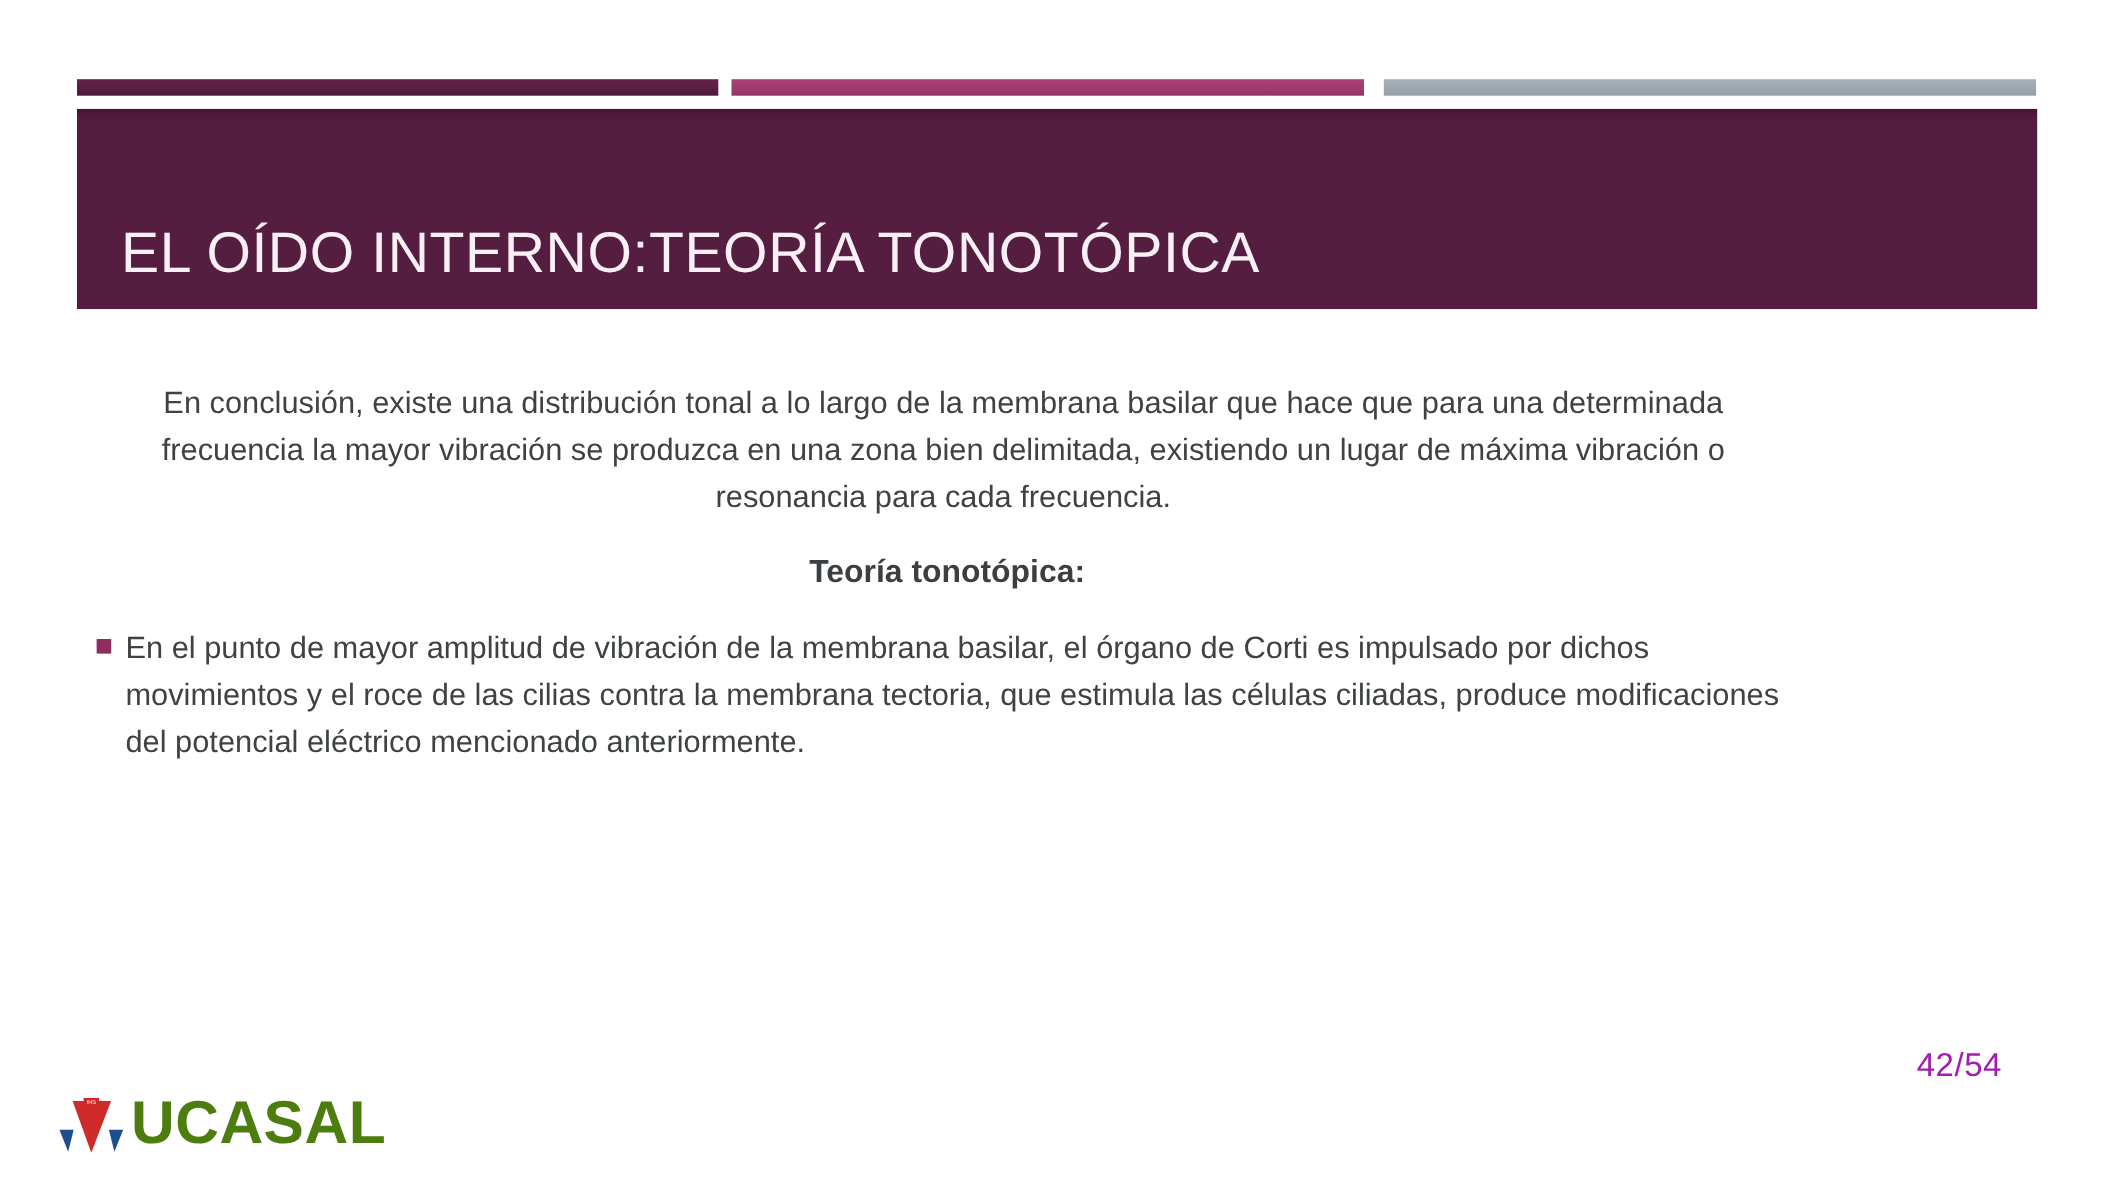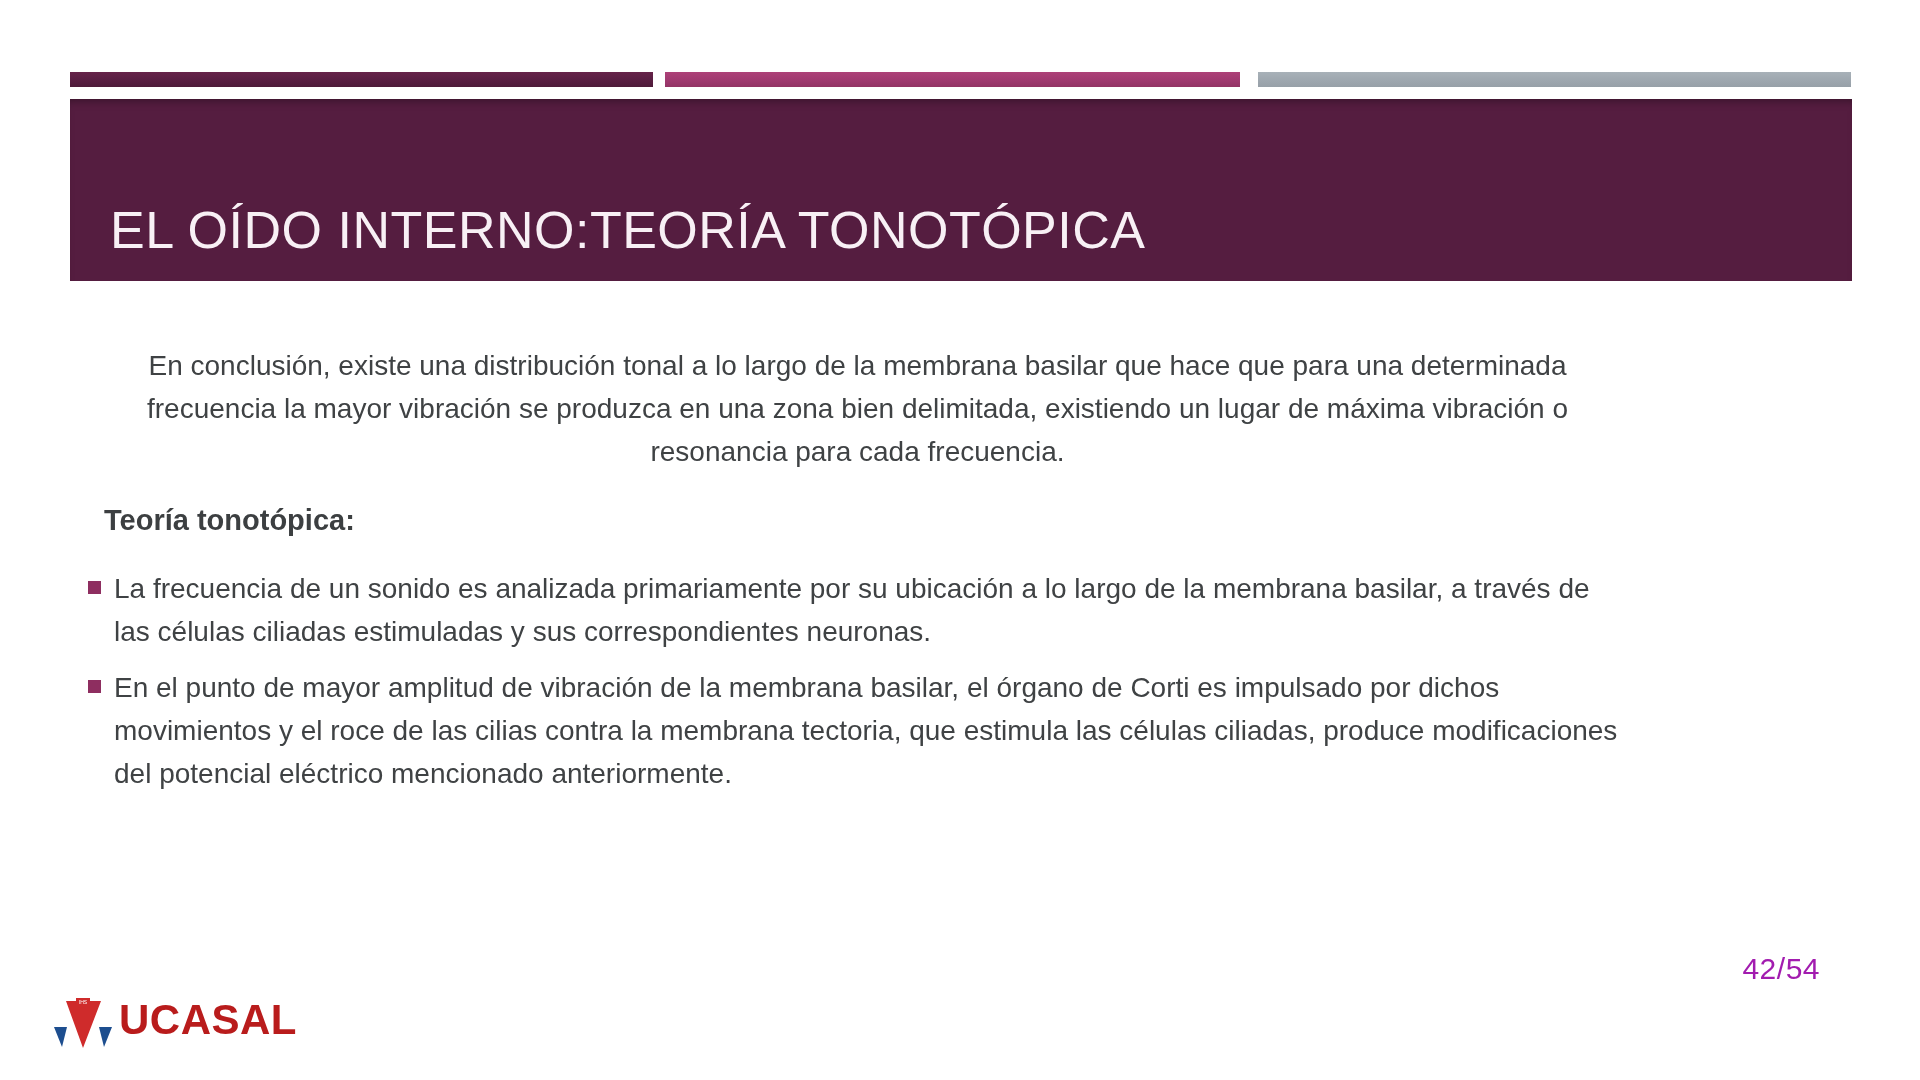--- a/index.html
+++ b/index.html
@@ -74,20 +74,21 @@
   .intro {
     margin: 0 0 0 17px;
     width: 1505px;
     text-align: center;
   }
   .subheading {
     margin: 26px 0 0 16px;
     font-weight: bold;
     font-size: 29px;
     color: #3c3f41;
+    text-align: center;
   }
   .bullet-list {
     list-style: none;
     margin: 25px 0 0 0;
     padding: 0;
   }
   .bullet-item {
     position: relative;
     padding-left: 26px;
     width: 1504px;
@@ -118,22 +119,22 @@
     display: flex;
     align-items: flex-start;
     gap: 6px;
   }
   .logo-mark {
     width: 59px;
     height: 50px;
     flex: 0 0 auto;
   }
   .logo-text {
-    color: #b91c1c;
-    font-size: 42px;
+    color: #4d7c0f;
+    font-size: 55px;
     font-weight: bold;
     letter-spacing: 0.5px;
     line-height: 44px;
   }
 </style>
 </head>
 <body>
 
 <div class="slide">
 
@@ -146,21 +147,20 @@
   </div>
 
   <div class="content">
     <p class="intro">En conclusión, existe una distribución tonal a lo largo de la membrana basilar que hace que para una determinada frecuencia la mayor vibración se produzca en una zona bien delimitada, existiendo un lugar de máxima vibración o resonancia para cada frecuencia.</p>
 
     <p class="subheading">Teoría tonotópica:</p>
 
     <ul class="bullet-list">
       <li class="bullet-item">
         <span class="marker"></span>
-        <span>La frecuencia de un sonido es analizada primariamente por su ubicación a lo largo de la membrana basilar, a través de las células ciliadas estimuladas y sus correspondientes neuronas.</span>
       </li>
       <li class="bullet-item">
         <span class="marker"></span>
         <span>En el punto de mayor amplitud de vibración de la membrana basilar, el órgano de Corti es impulsado por dichos movimientos y el roce de las cilias contra la membrana tectoria, que estimula las células ciliadas, produce modificaciones del potencial eléctrico mencionado anteriormente.</span>
       </li>
     </ul>
   </div>
 
   <div class="page-number">42/54</div>
 

